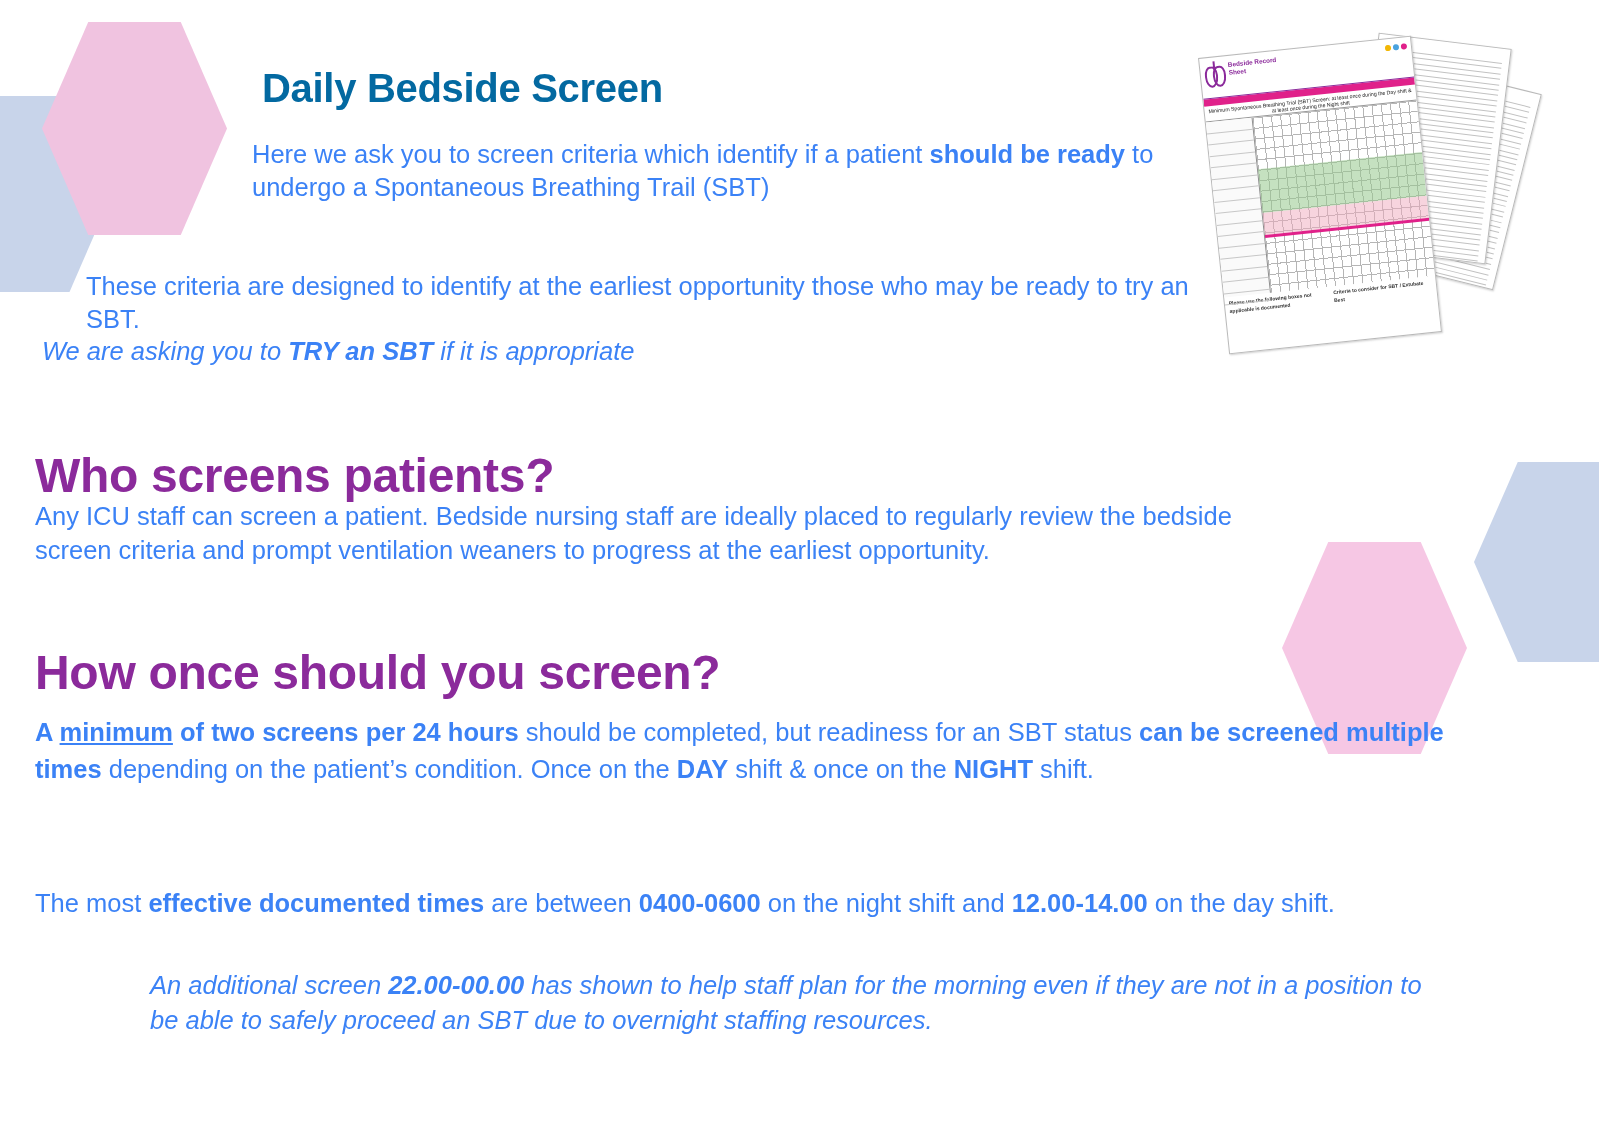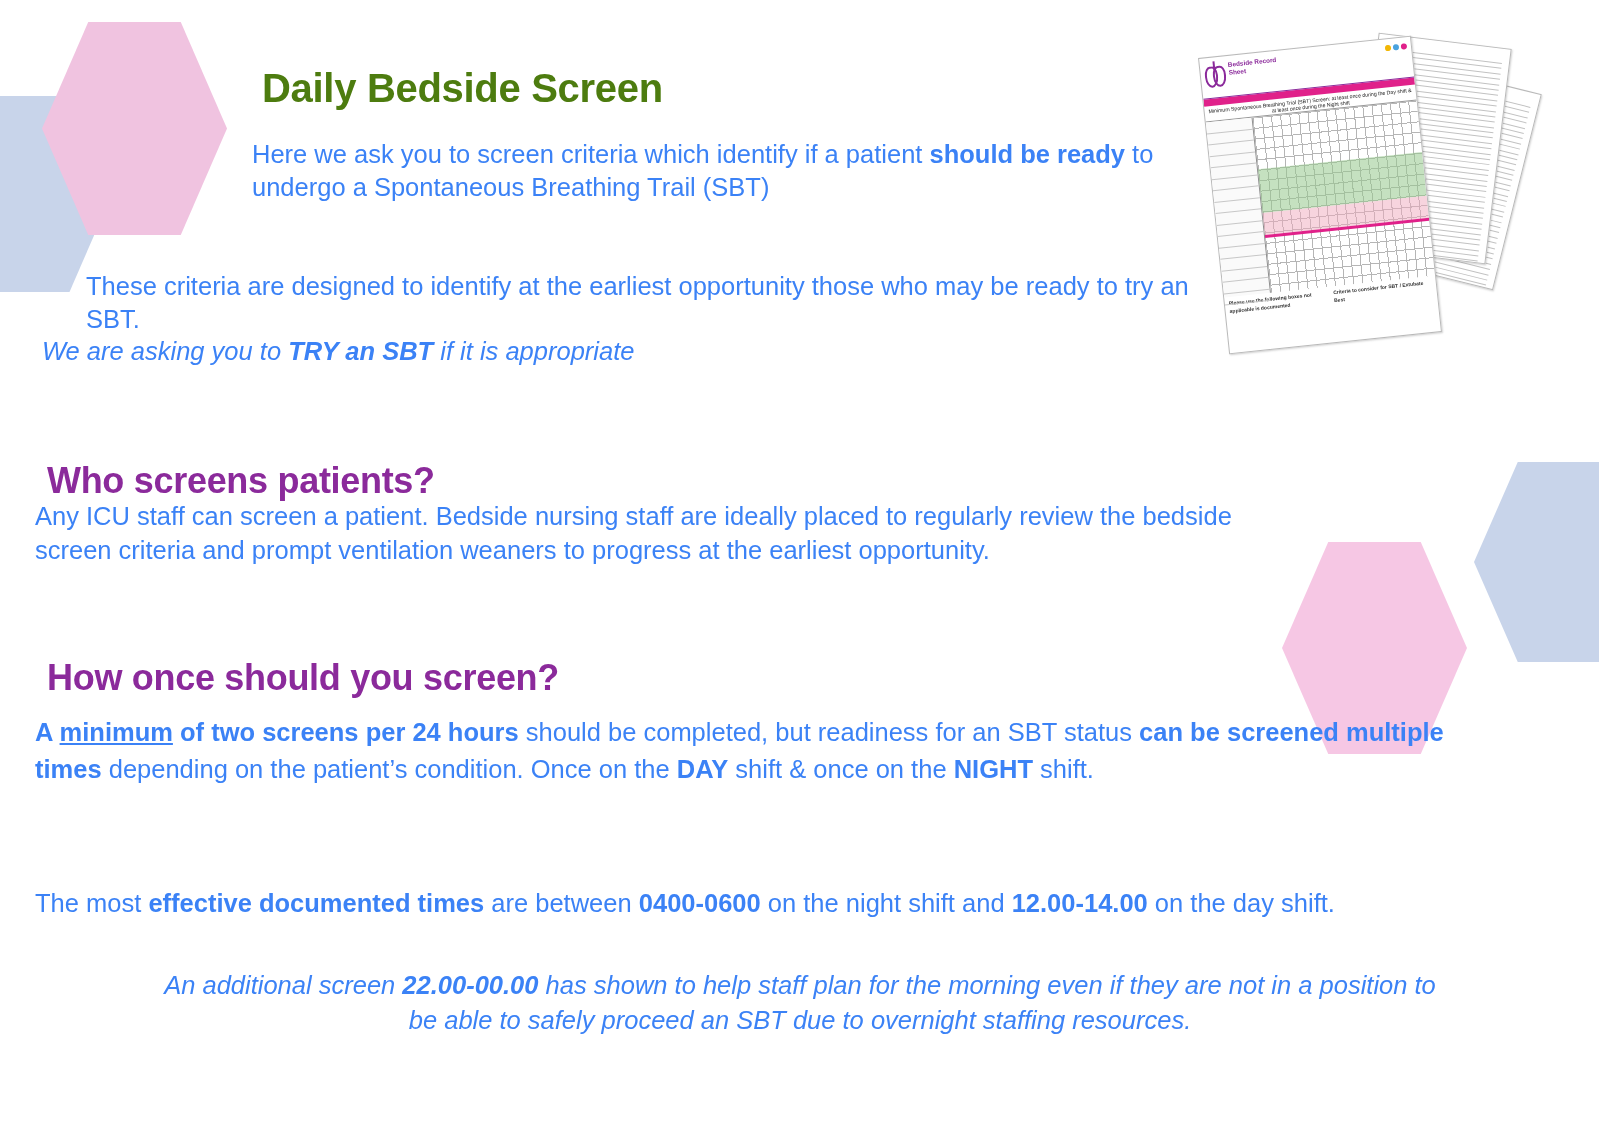--- a/index.html
+++ b/index.html
@@ -57,27 +57,27 @@
     padding: 0;
   }
 
   h1.title {
     position: absolute;
     left: 262px;
     top: 66px;
     margin: 0;
     font-size: 40px;
     font-weight: bold;
-    color: #4d7c0f;
+    color: #0369a1;
     letter-spacing: -0.3px;
   }
 
   h2.section {
-    margin: 12px;
-    font-size: 36px;
+    margin: 0;
+    font-size: 48px;
     font-weight: bold;
     color: #8b2a9b;
     letter-spacing: -0.3px;
     text-align: right;
   }
 
   .para {
     font-size: 25.5px;
     line-height: 1.28;
     color: #3b82f6;
@@ -135,21 +135,20 @@
     left: 35px;
     top: 885px;
     width: 1470px;
     line-height: 1.45;
   }
   .sec-often-note {
     position: absolute;
     left: 150px;
     top: 968px;
     width: 1300px;
-    text-align: center;
     font-style: italic;
     line-height: 1.38;
   }
 
   b, strong { font-weight: bold; }
   .u { text-decoration: underline; text-align: right; }
 
   
   .docs {
     position: absolute;

